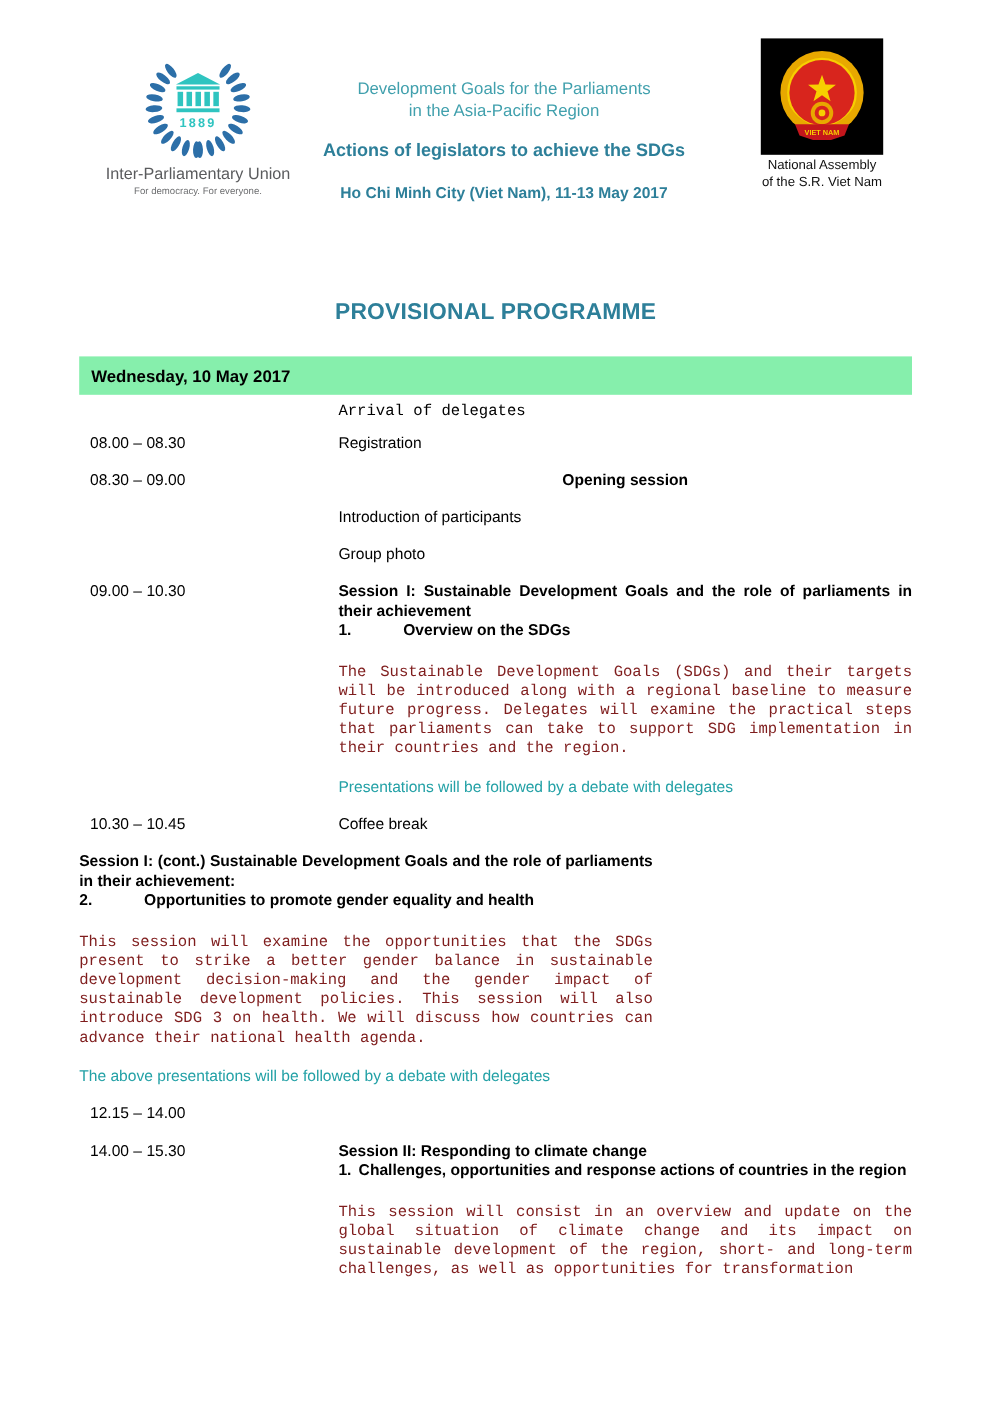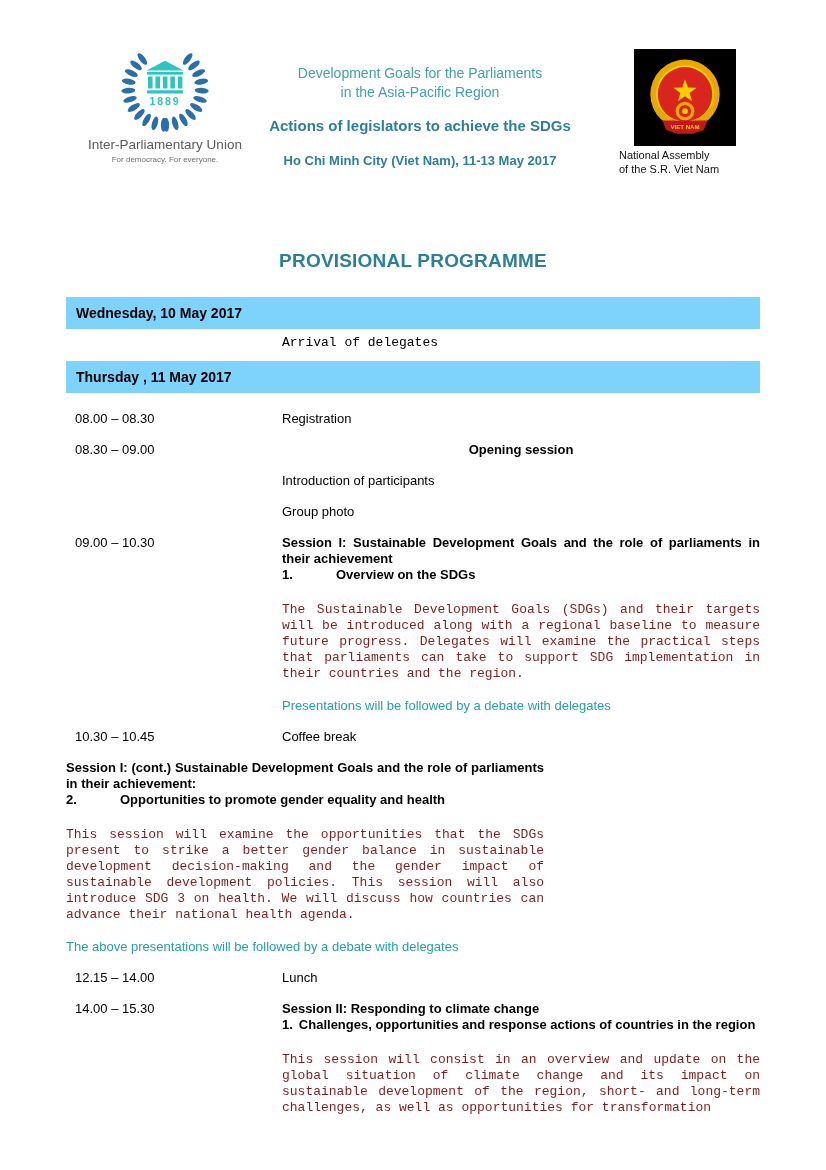--- a/index.html
+++ b/index.html
@@ -17,30 +17,30 @@
   .ipu { position:absolute; left:72px; top:42px; width:186px; text-align:center; }
   .ipu svg { display:block; margin:0 auto 3px auto; }
   .ipu-name { font-size:13.5px; color:#5a5b5d; line-height:15px; }
   .ipu-tagline { font-size:8px; color:#6e6f71; margin-top:3px; }
 
   .seminar { position:absolute; left:206px; top:64px; width:428px; text-align:center; }
   .seminar-title { font-size:14px; line-height:19px; color:#41a0ad; }
   .seminar-subtitle { margin-top:14px; font-size:15px; line-height:20px; font-weight:bold; color:#2d7f99; }
   .seminar-venue { margin-top:17px; font-size:13px; font-weight:bold; color:#2d7f99; }
 
-  .vn { position:absolute; left:619px; top:49px; width:132px; }
+  .vn { position:absolute; left:619px; top:32px; width:132px; text-align:center; }
   .vn-box { width:102px; height:97px; margin:0 auto; background:#000; display:flex; align-items:center; justify-content:center; }
   .vn-caption { margin-top:3px; font-size:11px; line-height:13.5px; color:#111; }
 
   .prog-title { position:absolute; left:66px; top:250px; width:694px; text-align:center;
     font-size:19px; font-weight:bold; color:#2d7f99; letter-spacing:0.2px; }
 
   
   .table { position:absolute; left:66px; top:297px; width:694px; font-size:13px; }
-  .day-bar { height:32px; background:#7dd3fc; display:flex; align-items:center;
+  .day-bar { height:32px; background:#86efac; display:flex; align-items:center;
     padding-left:10px; font-size:14px; font-weight:bold; color:#000; }
   .day-bar.d1 { margin-bottom:6px; }
   .day-bar.d2 { margin-bottom:18px; }
   .plain-row { display:flex; line-height:16px; margin-bottom:15px; }
   .plain-row.arrival { margin-bottom:10px;font-family:Liberation Mono, monospace; }
   .t-col { width:216px; flex-shrink:0; padding-left:9px; }
   .c-col { width:478px; }
   .bold { font-weight:bold;text-align:center; }
   .session-heading { font-weight:bold; text-align:justify; line-height:16px; }
   .item-line { display:flex; font-weight:bold; line-height:16px; }
@@ -137,21 +137,20 @@
 
   <div class="table">
 
     <div class="day-bar d1">Wednesday, 10 May 2017</div>
 
     <div class="plain-row arrival">
       <div class="t-col"></div>
       <div class="c-col">Arrival of delegates</div>
     </div>
 
-    <div class="day-bar d2">Thursday , 11 May 2017</div>
 
     <div class="plain-row">
       <div class="t-col">08.00 – 08.30</div>
       <div class="c-col">Registration</div>
     </div>
 
     <div class="plain-row">
       <div class="t-col">08.30 – 09.00</div>
       <div class="c-col bold">Opening session</div>
     </div>
@@ -191,21 +190,20 @@
           <span class="item-num">2.</span>
           <span>Opportunities to promote gender equality and health</span>
         </div>
         <div class="desc">This session will examine the opportunities that the SDGs present to strike a better gender balance in sustainable development decision-making and the gender impact of sustainable development policies. This session will also introduce SDG 3 on health. We will discuss how countries can advance their national health agenda.</div>
         <div class="note">The above presentations will be followed by a debate with delegates</div>
       </div>
     </div>
 
     <div class="plain-row">
       <div class="t-col">12.15 – 14.00</div>
-      <div class="c-col">Lunch</div>
     </div>
 
     <div class="plain-row">
       <div class="t-col">14.00 – 15.30</div>
       <div class="c-col">
         <div class="session-heading">Session II: Responding to climate change</div>
         <div class="item-inline">
           <span class="num">1.</span><span>Challenges, opportunities and response actions of countries in the region</span>
         </div>
         <div class="desc">This session will consist in an overview and update on the global situation of climate change and its impact on sustainable development of the region, short- and long-term challenges, as well as opportunities for transformation</div>

